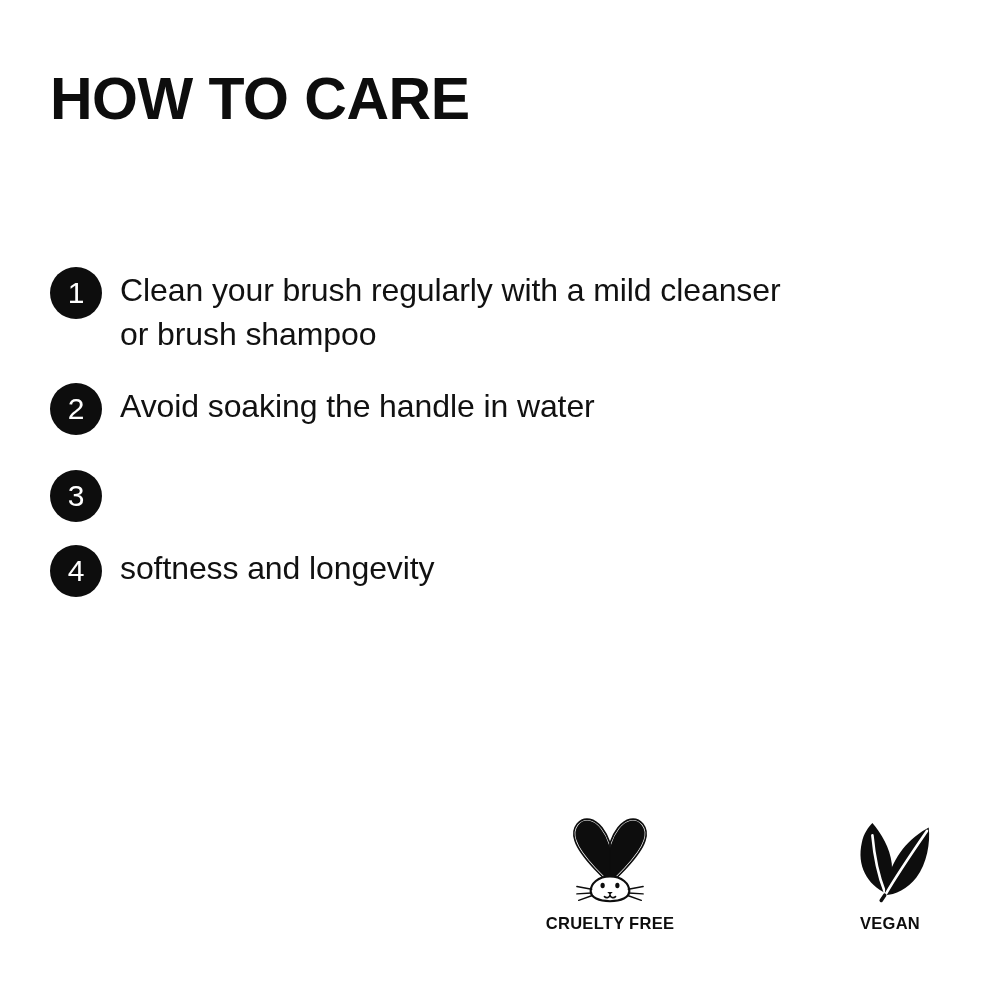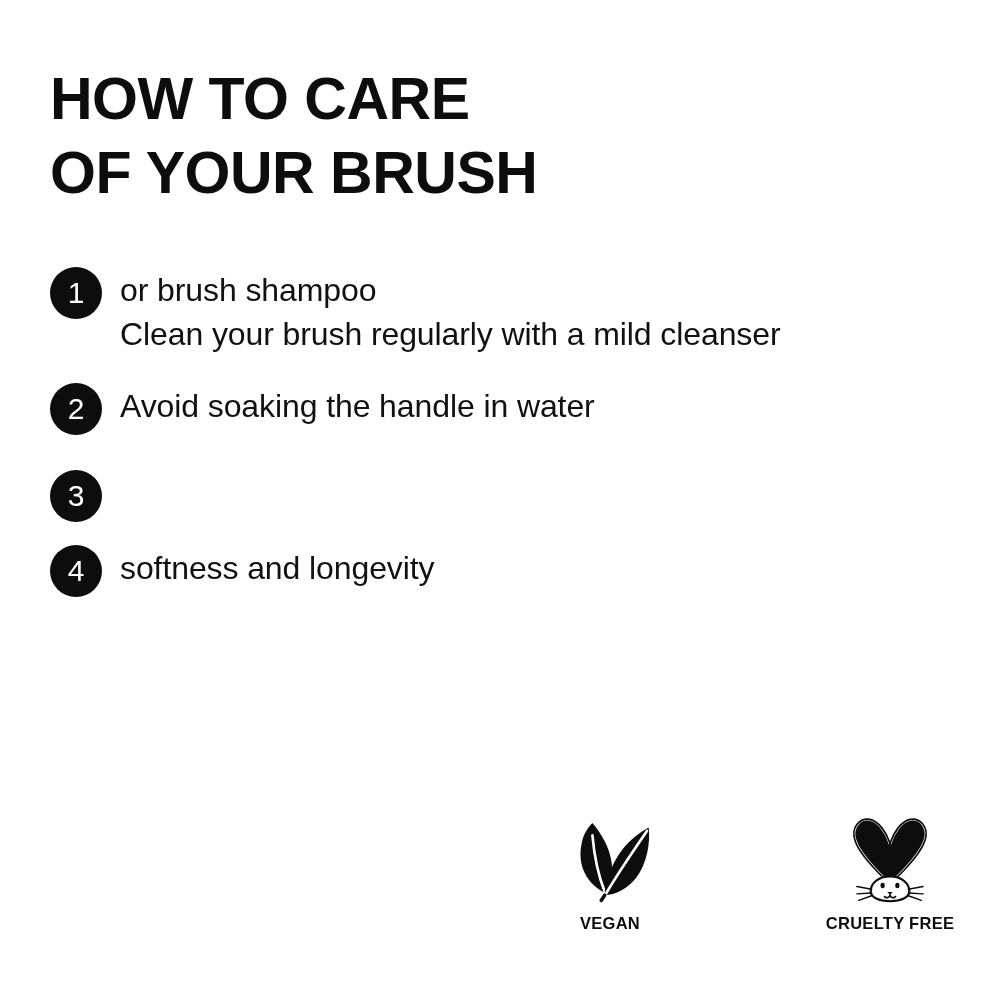--- a/index.html
+++ b/index.html
@@ -119,30 +119,29 @@
     white-space: nowrap;
   }
 </style>
 </head>
 <body>
 
 <div class="page">
 
   <div class="title-block">
     <div class="title-line">HOW TO CARE</div>
-    <div class="title-line">OF YOUR BRUSH</div>
   </div>
 
   <div class="steps">
 
     <div class="step" style="margin-bottom:22px;">
       <div class="step-badge">1</div>
       <div class="step-text">
+        <span class="ln">Clean your brush regularly with a mild cleanser</span>
         <span class="ln">or brush shampoo</span>
-        <span class="ln">Clean your brush regularly with a mild cleanser</span>
       </div>
     </div>
 
     <div class="step" style="margin-bottom:30px;">
       <div class="step-badge">2</div>
       <div class="step-text">
         <span class="ln">Avoid soaking the handle in water</span>
       </div>
     </div>
 
@@ -156,38 +155,20 @@
         <span class="ln">softness and longevity</span>
       </div>
     </div>
 
   </div>
 
   <div class="cert-row">
 
     <div class="cert">
       <div class="cert-icon">
-        <svg width="88" height="88" viewBox="0 0 100 100" aria-hidden="true">
-
-          <path d="M46 88 C24 78 12 56 18 30 C20 20 26 12 30 8 C40 20 50 36 52 54 C53 66 51 79 46 88 Z" fill="#0d0d0d"></path>
-
-          <path d="M44 86 C36 66 32 44 30 22" stroke="#ffffff" stroke-width="3" fill="none" stroke-linecap="round"></path>
-
-          <path d="M44 90 C46 66 58 40 78 24 C84 19 90 15 94 13 C96 30 92 54 80 70 C70 83 56 90 44 90 Z" fill="#0d0d0d"></path>
-
-          <path d="M45 89 C56 70 72 46 92 17" stroke="#ffffff" stroke-width="3" fill="none" stroke-linecap="round"></path>
-
-          <path d="M44 90 L40 96" stroke="#0d0d0d" stroke-width="4" stroke-linecap="round" fill="none"></path>
-        </svg>
-      </div>
-      <div class="cert-label">VEGAN</div>
-    </div>
-
-    <div class="cert">
-      <div class="cert-icon">
         <svg width="92" height="92" viewBox="0 0 100 100" aria-hidden="true">
 
           <g>
             <path d="M50 78 C50 78 18 50 12 31 C7 16 18 6 28 8 C38 10 46 22 50 34 C54 22 62 10 72 8 C82 6 93 16 88 31 C82 50 50 78 50 78 Z" fill="#0d0d0d"></path>
             <path d="M50 78 C50 78 18 50 12 31 C7 16 18 6 28 8 C38 10 46 22 50 34 C54 22 62 10 72 8 C82 6 93 16 88 31 C82 50 50 78 50 78 Z" fill="none" stroke="#ffffff" stroke-width="3.2"></path>
             <path d="M50 78 C50 78 18 50 12 31 C7 16 18 6 28 8 C38 10 46 22 50 34 C54 22 62 10 72 8 C82 6 93 16 88 31 C82 50 50 78 50 78 Z" fill="none" stroke="#0d0d0d" stroke-width="1.8"></path>
 
             <path d="M50 34 L50 74" stroke="#0d0d0d" stroke-width="2" fill="none"></path>
           </g>
 
@@ -203,16 +184,34 @@
 
             <path d="M30 84 L14 81 M30 88 L14 89 M30 91 L16 96" stroke="#0d0d0d" stroke-width="1.6" fill="none" stroke-linecap="round"></path>
 
             <path d="M70 84 L86 81 M70 88 L86 89 M70 91 L84 96" stroke="#0d0d0d" stroke-width="1.6" fill="none" stroke-linecap="round"></path>
           </g>
         </svg>
       </div>
       <div class="cert-label">CRUELTY FREE</div>
     </div>
 
+    <div class="cert">
+      <div class="cert-icon">
+        <svg width="88" height="88" viewBox="0 0 100 100" aria-hidden="true">
+
+          <path d="M46 88 C24 78 12 56 18 30 C20 20 26 12 30 8 C40 20 50 36 52 54 C53 66 51 79 46 88 Z" fill="#0d0d0d"></path>
+
+          <path d="M44 86 C36 66 32 44 30 22" stroke="#ffffff" stroke-width="3" fill="none" stroke-linecap="round"></path>
+
+          <path d="M44 90 C46 66 58 40 78 24 C84 19 90 15 94 13 C96 30 92 54 80 70 C70 83 56 90 44 90 Z" fill="#0d0d0d"></path>
+
+          <path d="M45 89 C56 70 72 46 92 17" stroke="#ffffff" stroke-width="3" fill="none" stroke-linecap="round"></path>
+
+          <path d="M44 90 L40 96" stroke="#0d0d0d" stroke-width="4" stroke-linecap="round" fill="none"></path>
+        </svg>
+      </div>
+      <div class="cert-label">VEGAN</div>
+    </div>
+
 
   </div>
 
 </div>
 
 </body></html>

